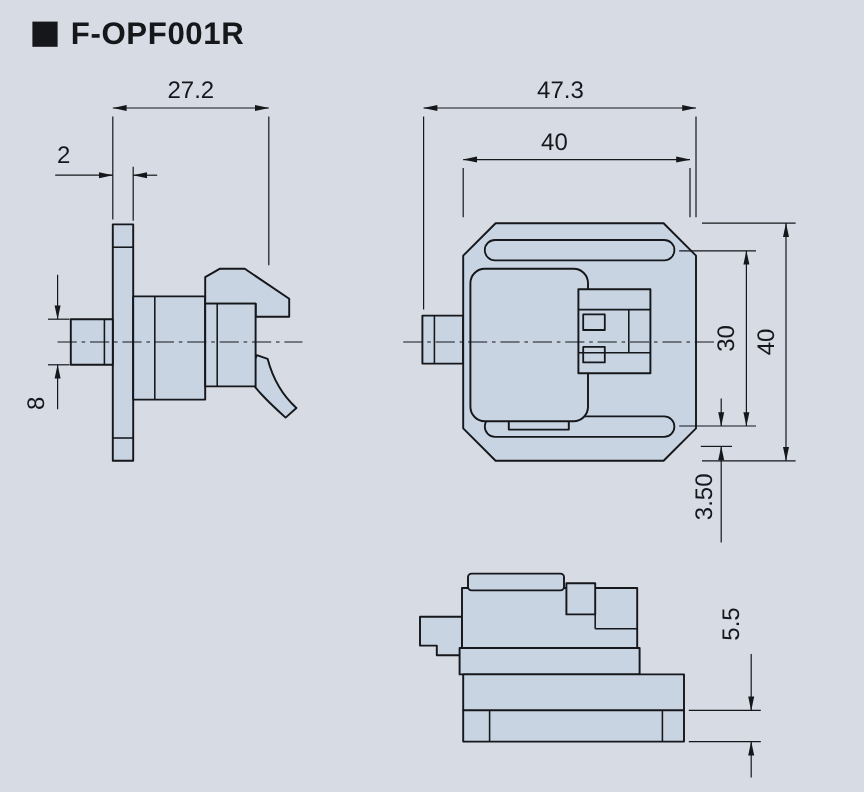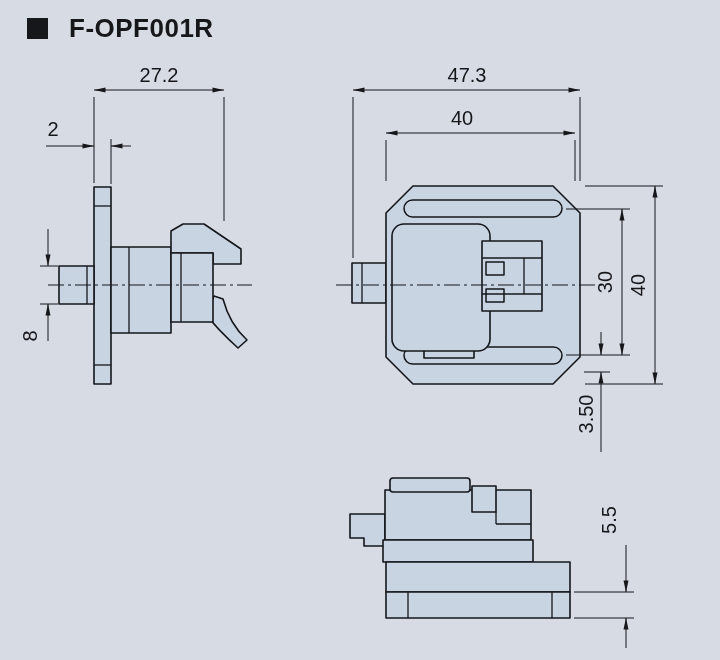--- a/index.html
+++ b/index.html
@@ -4,21 +4,21 @@
 <style>
   html,body{margin:0;padding:0}
   body{
     width:720px;height:660px;position:relative;overflow:hidden;
     background:var(--background,#d7dbe3);
     font-family:"Liberation Sans",sans-serif;
   }
   #drawing{display:block;position:absolute;left:0;top:0}
   header{
     position:absolute;left:27px;top:13px;
-    display:flex;align-items:center;gap:21px;z-index:2;
+    display:flex;align-items:center;gap:11px;z-index:2;
   }
   .title-square{
     width:21px;height:21px;background:var(--line,#15171b);display:inline-block;
   }
   h1{
     margin:0;font-size:26px;font-weight:bold;color:var(--line,#15171b);
     letter-spacing:.5px;
   }
   .part{fill:var(--part,#c9d4e3);stroke:var(--line,#15171b);stroke-width:1.6;stroke-linejoin:round}
   .hole{fill:none;stroke:var(--line,#15171b);stroke-width:1.5;stroke-linejoin:round}

